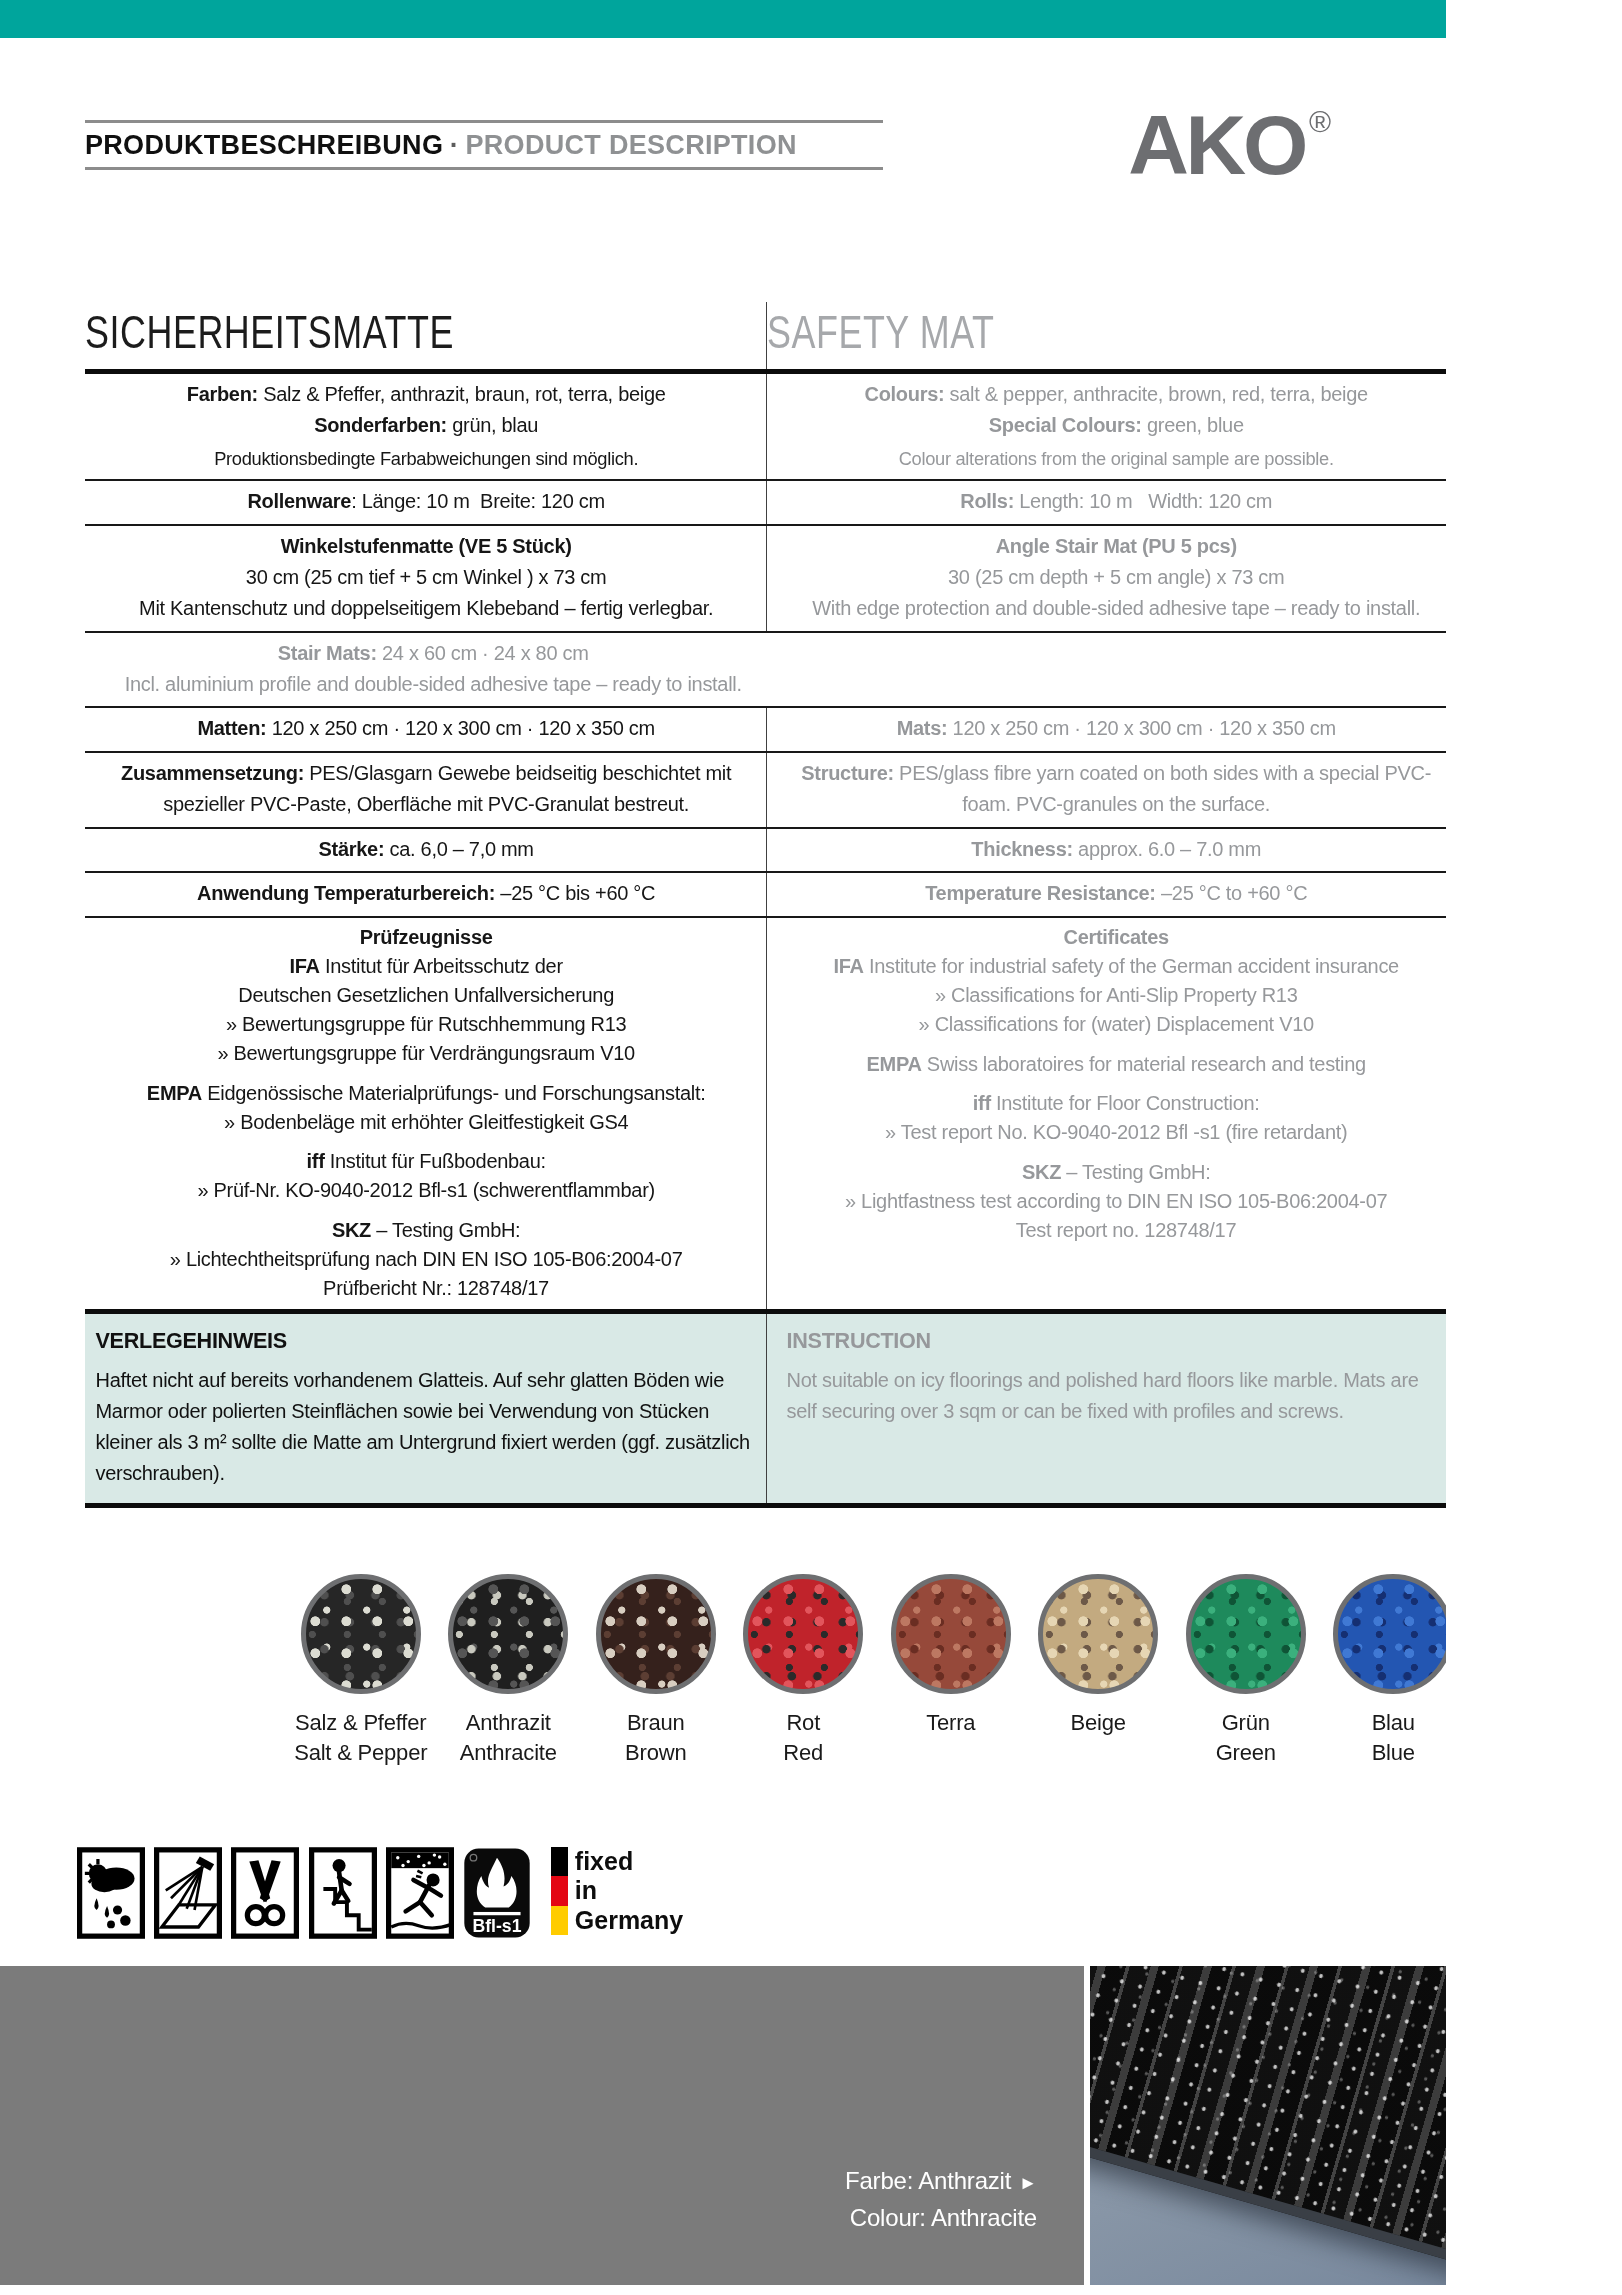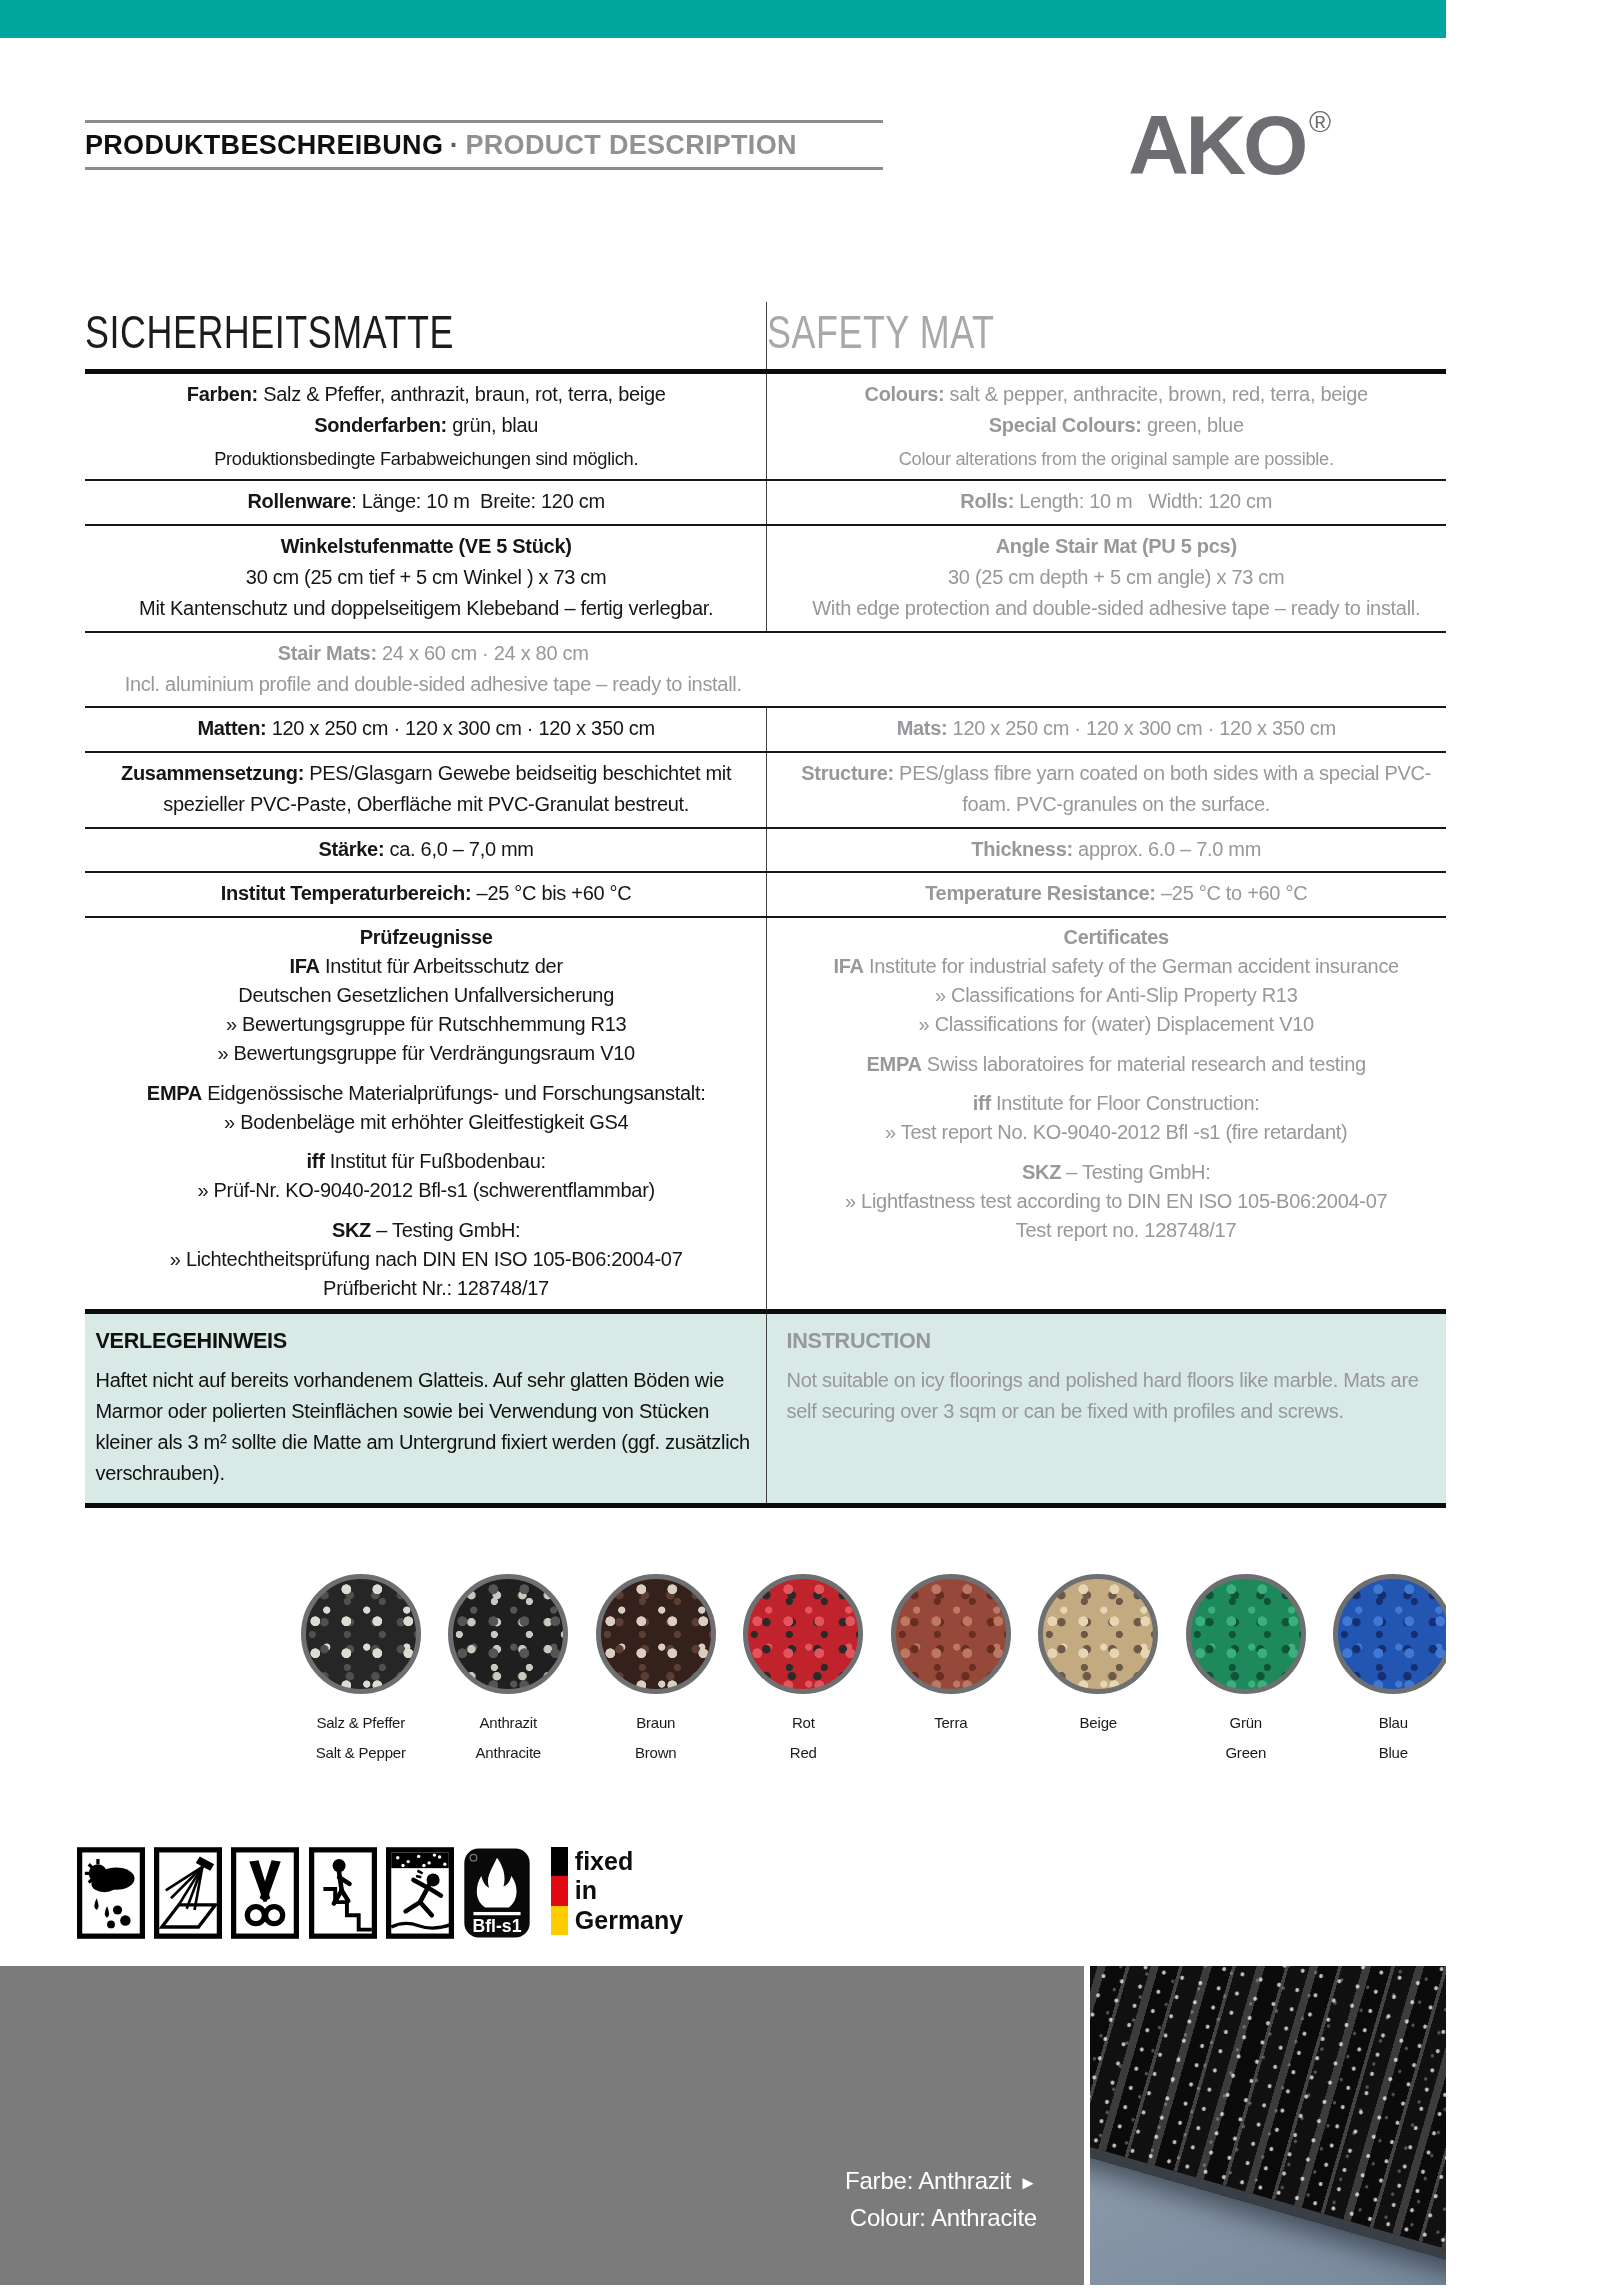--- a/index.html
+++ b/index.html
@@ -46,21 +46,21 @@
   .notice .ncell{padding:10.5px 9.2px 14.4px 10.5px;font-size:20px;line-height:31px;letter-spacing:-0.3px;}
   .notice .ncell.c1{border-right:1.3px solid #404040;}
   .notice .ncell.c2{padding-left:19.6px;color:#96989b;}
   .notice-title{font-weight:bold;font-size:21.6px;margin-bottom:9.2px;}
   .notice .c2 .notice-title{color:#96989b;}
 
   
   .swatches{position:absolute;left:287px;top:1574px;width:1180px;
             display:grid;grid-template-columns:repeat(8,1fr);text-align:center;}
   .swatch .circle{width:110px;height:110px;border-radius:50%;border:5.9px solid #6e6f71;margin:0 auto;}
-  .swatch .lbl{margin-top:14.4px;font-size:15px;line-height:30px;color:#1a1a1a;letter-spacing:-0.2px;}
+  .swatch .lbl{margin-top:14.4px;font-size:22px;line-height:30px;color:#1a1a1a;letter-spacing:-0.2px;}
   .swatch .lbl2{margin-top:0;}
 
   
   .icons{position:absolute;left:77px;top:1847px;display:flex;align-items:flex-start;gap:9.2px;}
   .icon-box{width:68px;height:92px;}
   .icon-box svg{display:block;}
   .madein{display:flex;margin-left:10.5px;}
   .flag{display:flex;flex-direction:column;width:17.7px;}
   .flag div{height:29.4px;}
   .flag .f-black{background:#000;} .flag .f-red{background:#e30613;} .flag .f-gold{background:#ffcc00;}
@@ -162,21 +162,21 @@
         <div class="trow">
           <div class="cell cl">
             <div class="line"><b>Stärke:</b> ca. 6,0 – 7,0 mm</div>
           </div>
           <div class="cell cr">
             <div class="line"><b>Thickness:</b> approx. 6.0 – 7.0 mm</div>
           </div>
         </div>
         <div class="trow">
           <div class="cell cl">
-            <div class="line"><b>Institut Temperaturbereich:</b> –25 °C bis +60 °C</div>
+            <div class="line"><b>Anwendung Temperaturbereich:</b> –25 °C bis +60 °C</div>
           </div>
           <div class="cell cr">
             <div class="line"><b>Temperature Resistance:</b> –25 °C to +60 °C</div>
           </div>
         </div>
         <div class="trow cert">
           <div class="cell cl">
             <div class="line"><b>Prüfzeugnisse</b></div>
             <div class="line"><b>IFA</b> Institut für Arbeitsschutz der</div>
             <div class="line">Deutschen Gesetzlichen Unfallversicherung</div>

